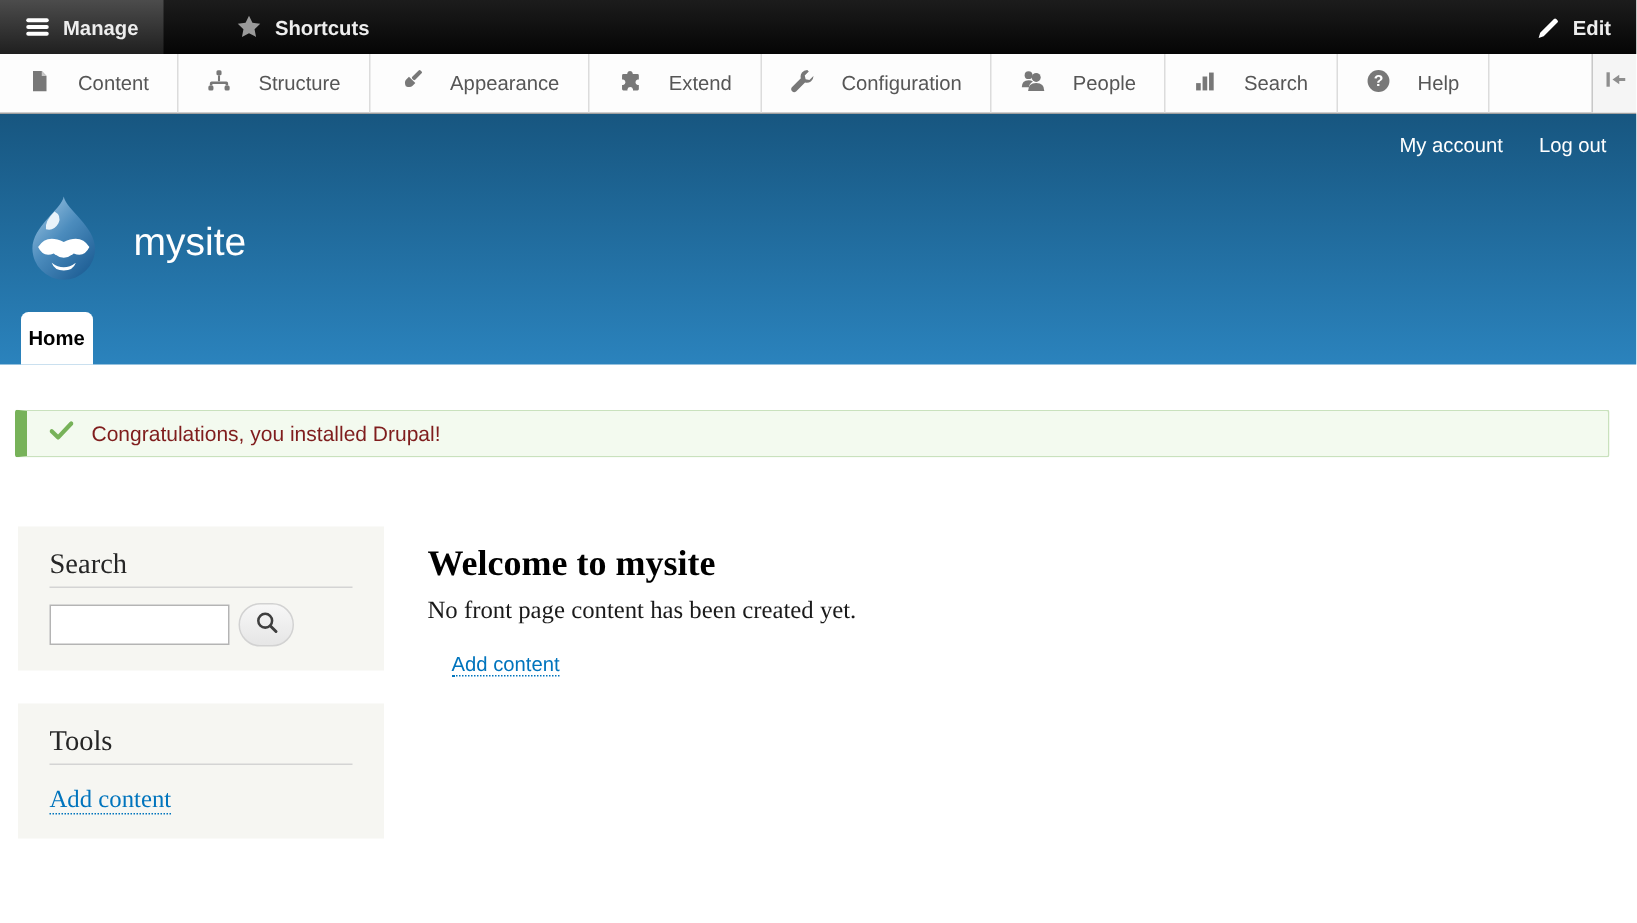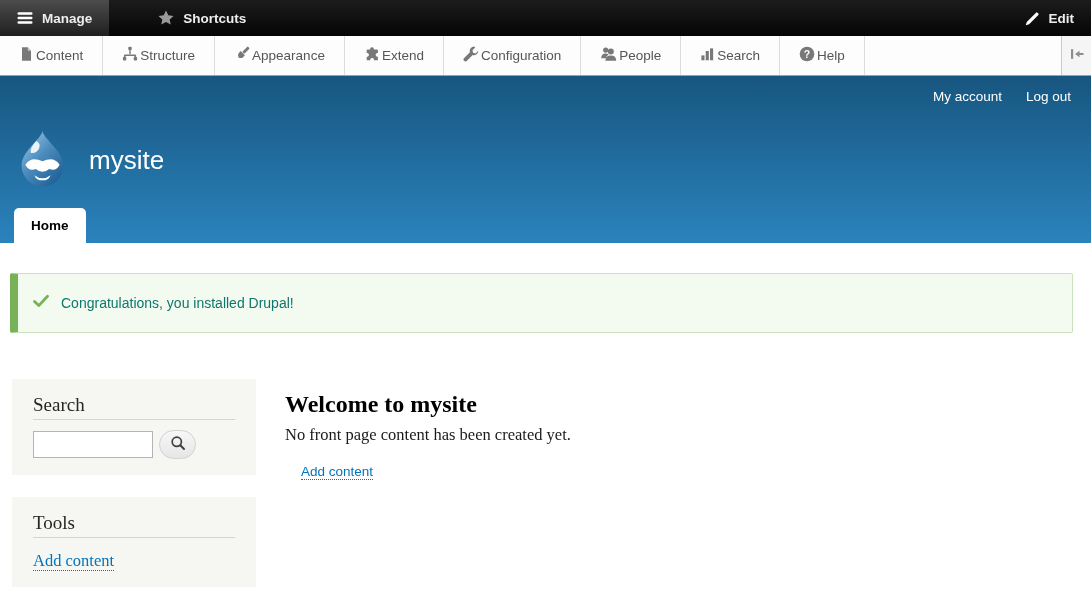--- a/index.html
+++ b/index.html
@@ -24,21 +24,21 @@
   .toolbar-item.active { background:linear-gradient(#4c4c4c, #1f1f1f); }
   .toolbar-spacer { flex:1; }
   .toolbar-item svg { display:block; }
 
   
   .tray {
     height:40px; display:flex; align-items:stretch;
     background:#fdfdfd; border-bottom:1px solid #9f9f9f;
   }
   .tray-item {
-    display:flex; align-items:center; gap:2px; padding:0 19px;
+    display:flex; align-items:center; gap:18px; padding:0 19px;
     color:#565656; font-size:13.5px; cursor:pointer;
     border-right:1px solid #dcdcdc;
   }
   .tray-spacer { flex:1; }
   .tray-toggle {
     width:30px; display:flex; align-items:center; justify-content:center;
     background:#f5f5f5; border-left:1px solid #c8c8c8; cursor:pointer;
   }
 
   
@@ -53,33 +53,33 @@
     color:#fff; font-size:13.5px; text-decoration:none; cursor:pointer;
   }
   .branding {
     position:absolute; top:54px; left:14px;
     display:flex; align-items:center; gap:18px; cursor:pointer;
   }
   .site-name { color:#fff; font-size:26px; }
   .tabs { position:absolute; left:14px; bottom:0; }
   .tab {
     display:inline-block; background:#fff; color:#000;
-    border-radius:5px 5px 0 0; padding:10px 17px;
+    border-radius:5px 5px 0 0; padding:10px 5px;
     font-size:13.5px; font-weight:bold; cursor:pointer;
   }
 
   
   .region-content { padding:0 18px 0 10px; }
 
   .status-message {
-    margin-top:30px; height:60px;
+    margin-top:30px; height:32px;
     background:#f3faef; border:1px solid #c9e1bd; border-left:8px solid #77b259;
     border-radius:2px;
     display:flex; align-items:center; gap:12px; padding:0 15px;
-    color:#0f766e; font-size:14px;
+    color:#7f1d1d; font-size:14px;
   }
 
   .layout { display:flex; margin-top:46px; }
 
   .sidebar { width:244px; flex:none; margin-left:2px; }
   .block {
     background:#f6f6f2; padding:15px 21px 16px;
   }
   .block + .block { margin-top:22px; }
   .block-title {

